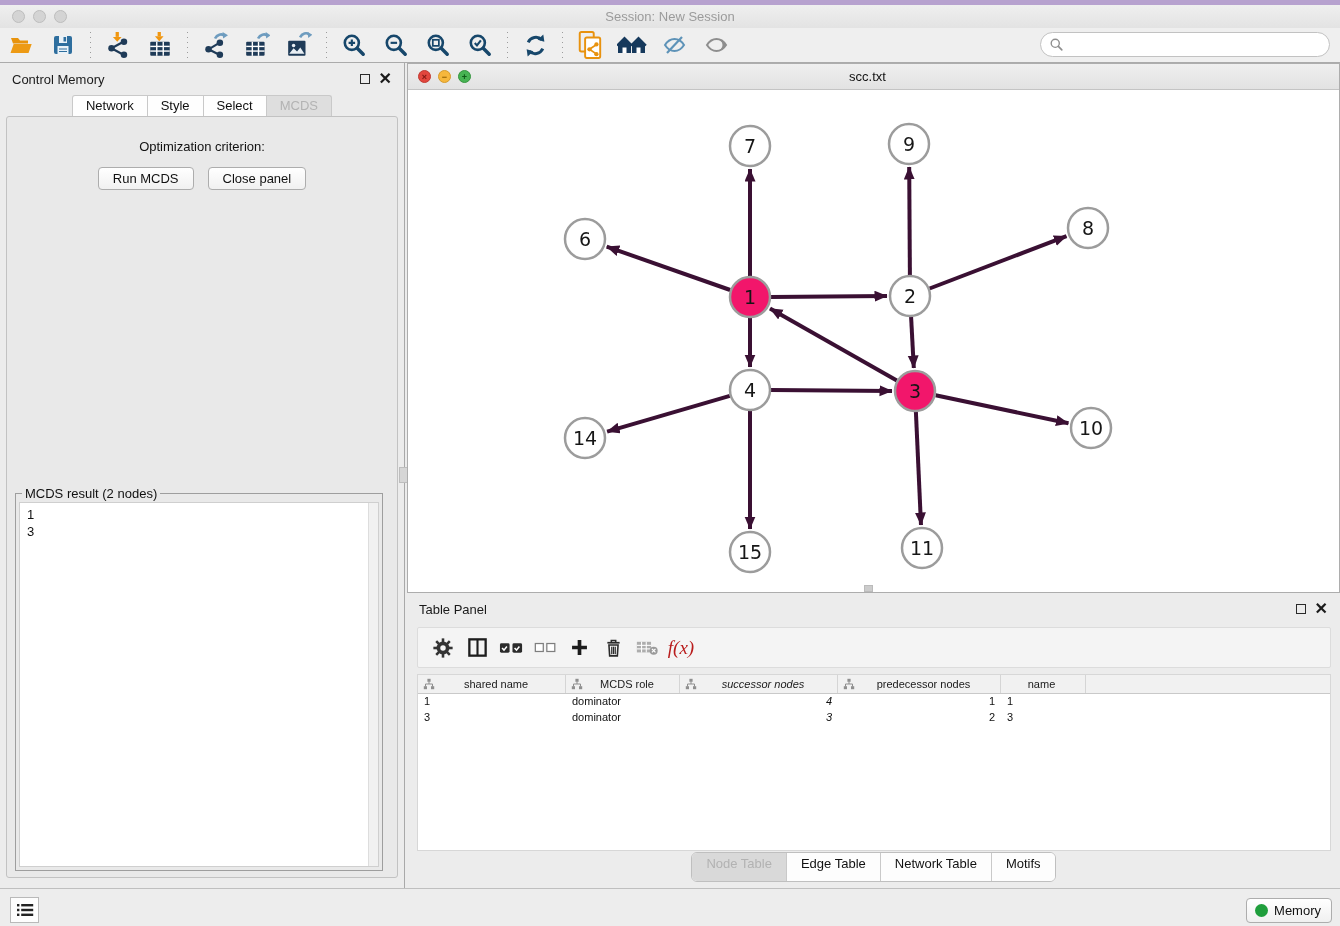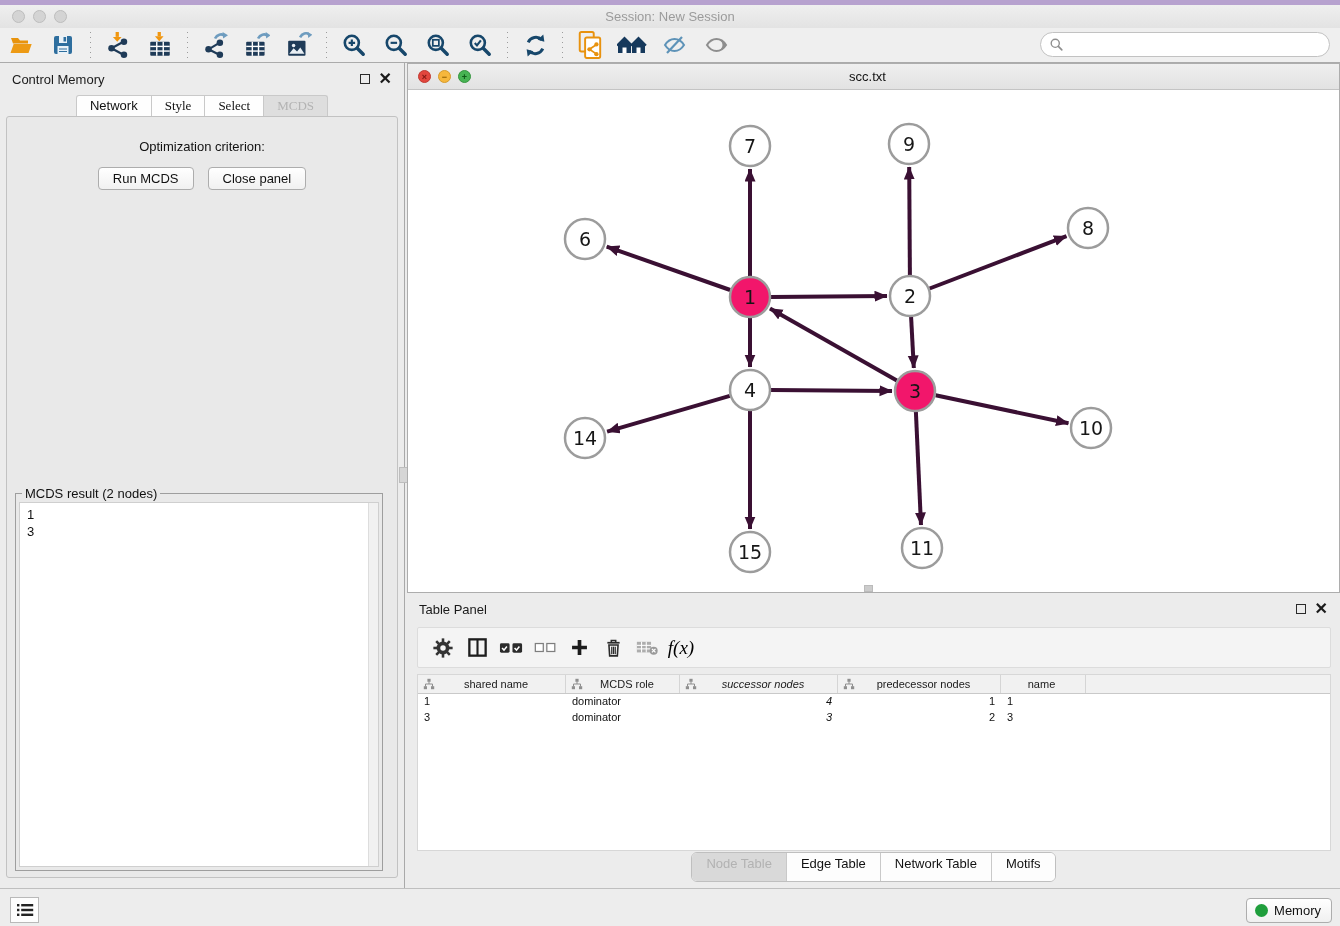--- a/index.html
+++ b/index.html
@@ -27,21 +27,21 @@
   
   .control-panel { position:absolute; left:0; top:63px; width:405px; height:825px; background:#ECECEC; border-right:1px solid #A9A9A9; }
   .cp-header { height:32px; display:flex; align-items:center; padding:0 12px; }
   .cp-title { font-size:13px; color:#1A1A1A; }
   .panel-btns { margin-left:auto; display:flex; align-items:center; gap:9px; }
   .float-icon { width:10px; height:10px; border:1.6px solid #2A2A2A; display:inline-block; }
   .close-icon { font-size:16px; font-weight:bold; color:#1A1A1A; line-height:10px; }
   .cp-tabs { display:flex; justify-content:center; }
   .cp-tab { font-size:13px; padding:2px 13px 3px; background:#FEFEFE; border:1px solid #C9C9C9; border-bottom:none; color:#111; cursor:default; }
   .cp-tab:first-child { border-radius:3px 0 0 0; }
-  .cp-tab + .cp-tab { border-left:none;font-family:Liberation Serif, serif; }
+  .cp-tab + .cp-tab { border-left:none; }
   .cp-tab.selected { background:#DEDEDE; color:#B3B3B3; border-radius:0 3px 0 0; }
   .cp-content { position:absolute; left:6px; right:6px; top:53px; bottom:10px; background:#E9E9E9;
                 border:1px solid #C2C2C2; border-radius:3px; }
   .opt-label { text-align:center; font-size:13px; margin-top:22px; color:#111; }
   .criterion-select { margin:8px auto 0; width:310px; height:22px; background:#fff; border:1px solid #B9B9B9;
                       border-radius:4px; display:flex; align-items:center; padding:0 8px; font-size:13px; position:relative; }
   .stepper { position:absolute; right:7px; top:3px; display:flex; flex-direction:column; line-height:7px; font-size:8px; color:#444; }
   .cp-buttons { display:flex; justify-content:center; gap:14px; margin-top:13px; }
   .cp-btn { font-size:13px; padding:3px 14px; background:linear-gradient(#FFFFFF,#F1F1F1);
             border:1px solid #ADADAD; border-radius:4px; color:#111; cursor:default; }
@@ -67,21 +67,21 @@
   .net-title { position:absolute; left:0; right:12px; text-align:center; font-size:13px; color:#111; }
   .net-canvas { position:relative; width:931px; height:502px; background:#fff; overflow:hidden; }
   .canvas-resize-handle { position:absolute; left:456px; top:521px; width:9px; height:7px; background:#CCCCCC; border:1px solid #BBBBBB; }
 
   
   .table-panel { position:absolute; left:407px; top:595px; width:933px; height:293px; background:#ECECEC; }
   .tp-header { height:28px; display:flex; align-items:center; padding:0 12px; }
   .tp-toolbar { position:absolute; left:10px; right:9px; top:32px; height:41px; background:#F4F4F4;
                 border:1px solid #DCDCDC; border-radius:2px; display:flex; align-items:center; padding-left:8px; }
   .tp-tool { width:34px; height:30px; display:flex; align-items:center; justify-content:center; }
-  .fx-label { font-family:"Liberation Serif", serif; font-style:italic; font-size:19px; color:#000000; }
+  .fx-label { font-family:"Liberation Serif", serif; font-style:italic; font-size:19px; color:#b91c1c; }
   .tp-table { position:absolute; left:10px; right:9px; top:79px; bottom:37px; background:#fff; border:1px solid #D7D7D7; }
   .t-headrow { display:flex; height:19px; background:#F1F1F1; border-bottom:1px solid #C9C9C9; }
   .t-hcell { display:flex; align-items:center; border-right:1px solid #D5D5D5; font-size:11px; color:#1A1A1A; position:relative; padding-left:5px; }
   .t-hcell .hlabel { flex:1; text-align:center; padding-right:8px; }
   .t-row { display:flex; height:16px; font-size:11px; color:#111; }
   .t-cell { padding:1px 6px 0; overflow:hidden; white-space:nowrap; }
   .num { text-align:right; }
   .c0 { width:148px; } .c1 { width:114px; } .c2 { width:158px;font-style:italic; } .c3 { width:163px; } .c4 { width:85px; }
 
   .tp-tabs-row { position:absolute; left:0; right:0; bottom:6px; display:flex; justify-content:center; }

